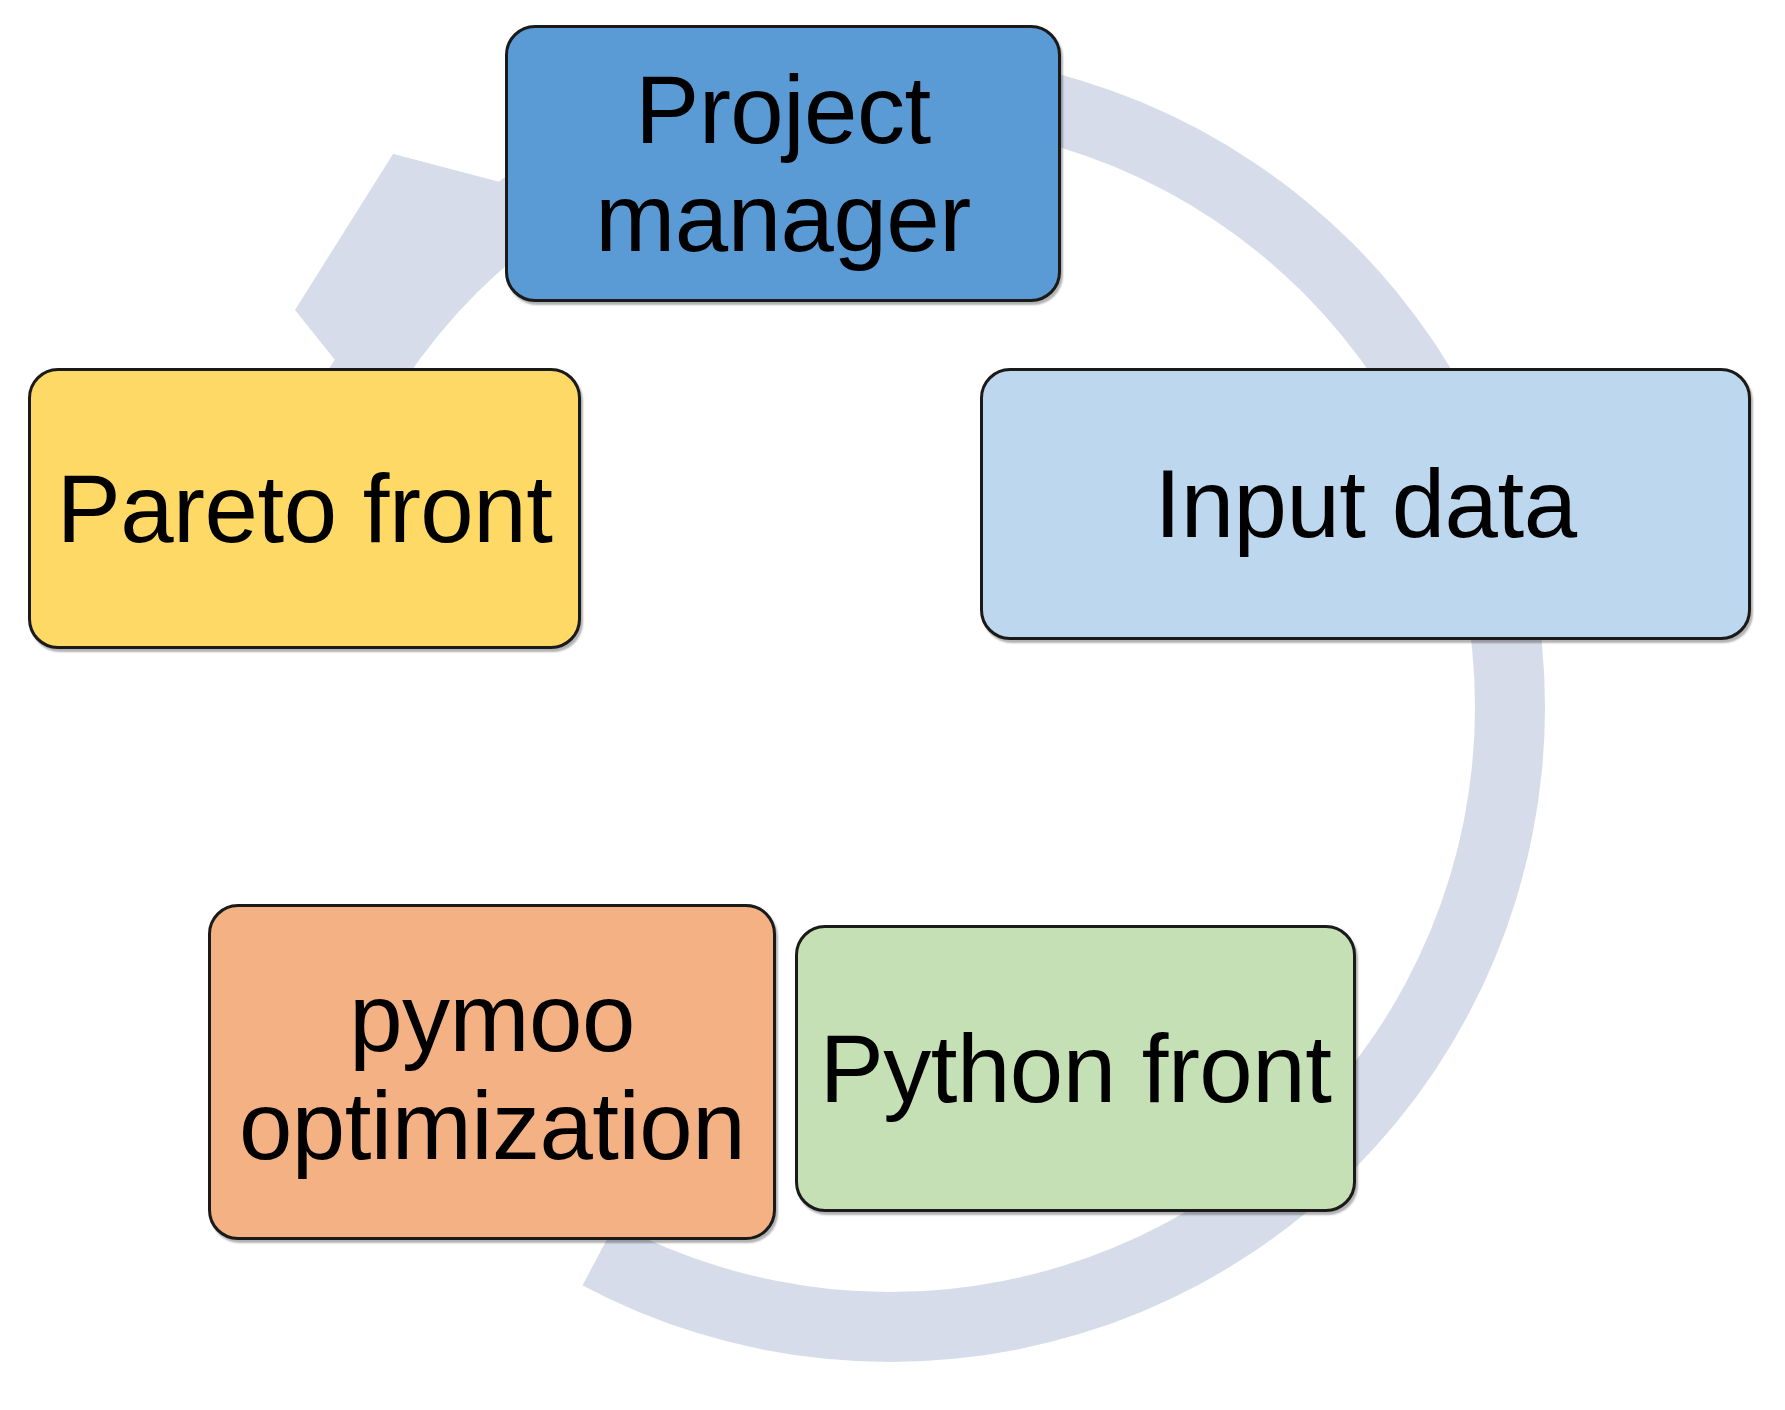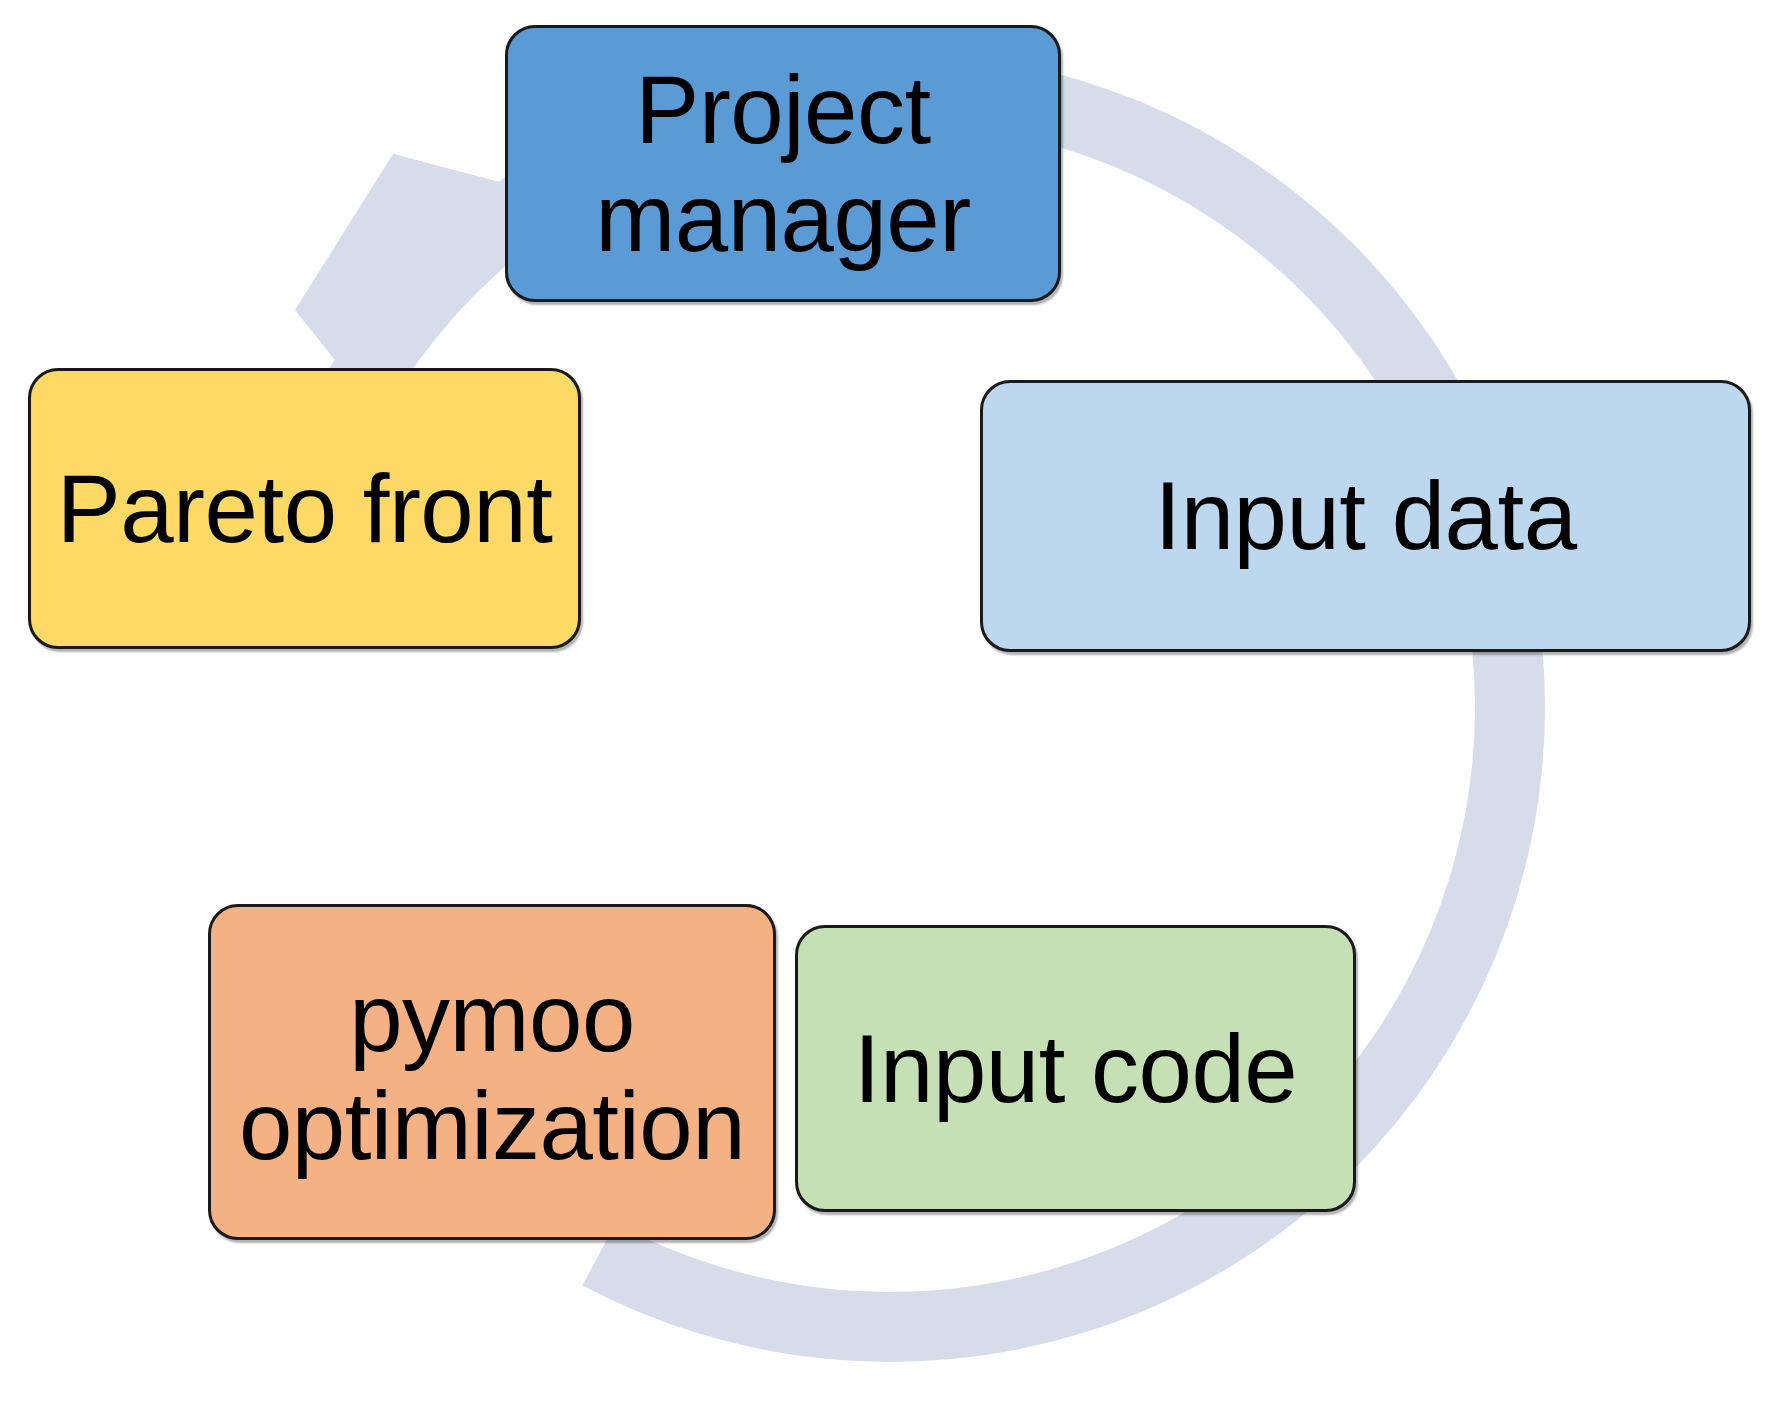--- a/index.html
+++ b/index.html
@@ -104,26 +104,26 @@
       <polygon points="393,154 500,182 455,287 359,390 295,310" fill="#D6DCE9"></polygon>
       <polygon points="393,154 501,183 452,289 424,255 409,229" fill="#D6DCE9"></polygon>
     </g>
   </svg>
 
   <div class="node" id="node-project-manager" style="background: rgb(91, 155, 213); border-color: rgb(26, 26, 26);">
     <span class="node-label">Project
 manager</span>
   </div>
 
-  <div class="node" id="node-input-data" style="background: rgb(189, 215, 238); border-color: rgb(26, 26, 26); margin-top: 12px;">
+  <div class="node" id="node-input-data" style="background: rgb(189, 215, 238); border-color: rgb(26, 26, 26);">
     <span class="node-label">Input data</span>
   </div>
 
   <div class="node" id="node-python-code" style="background: rgb(197, 224, 180); border-color: rgb(26, 26, 26);">
-    <span class="node-label">Input code</span>
+    <span class="node-label">Python front</span>
   </div>
 
   <div class="node" id="node-pymoo" style="background: rgb(244, 177, 131); border-color: rgb(26, 26, 26);">
     <span class="node-label">pymoo
 optimization</span>
   </div>
 
   <div class="node" id="node-pareto-front" style="background: rgb(255, 217, 102); border-color: rgb(26, 26, 26);">
     <span class="node-label">Pareto front</span>
   </div>

